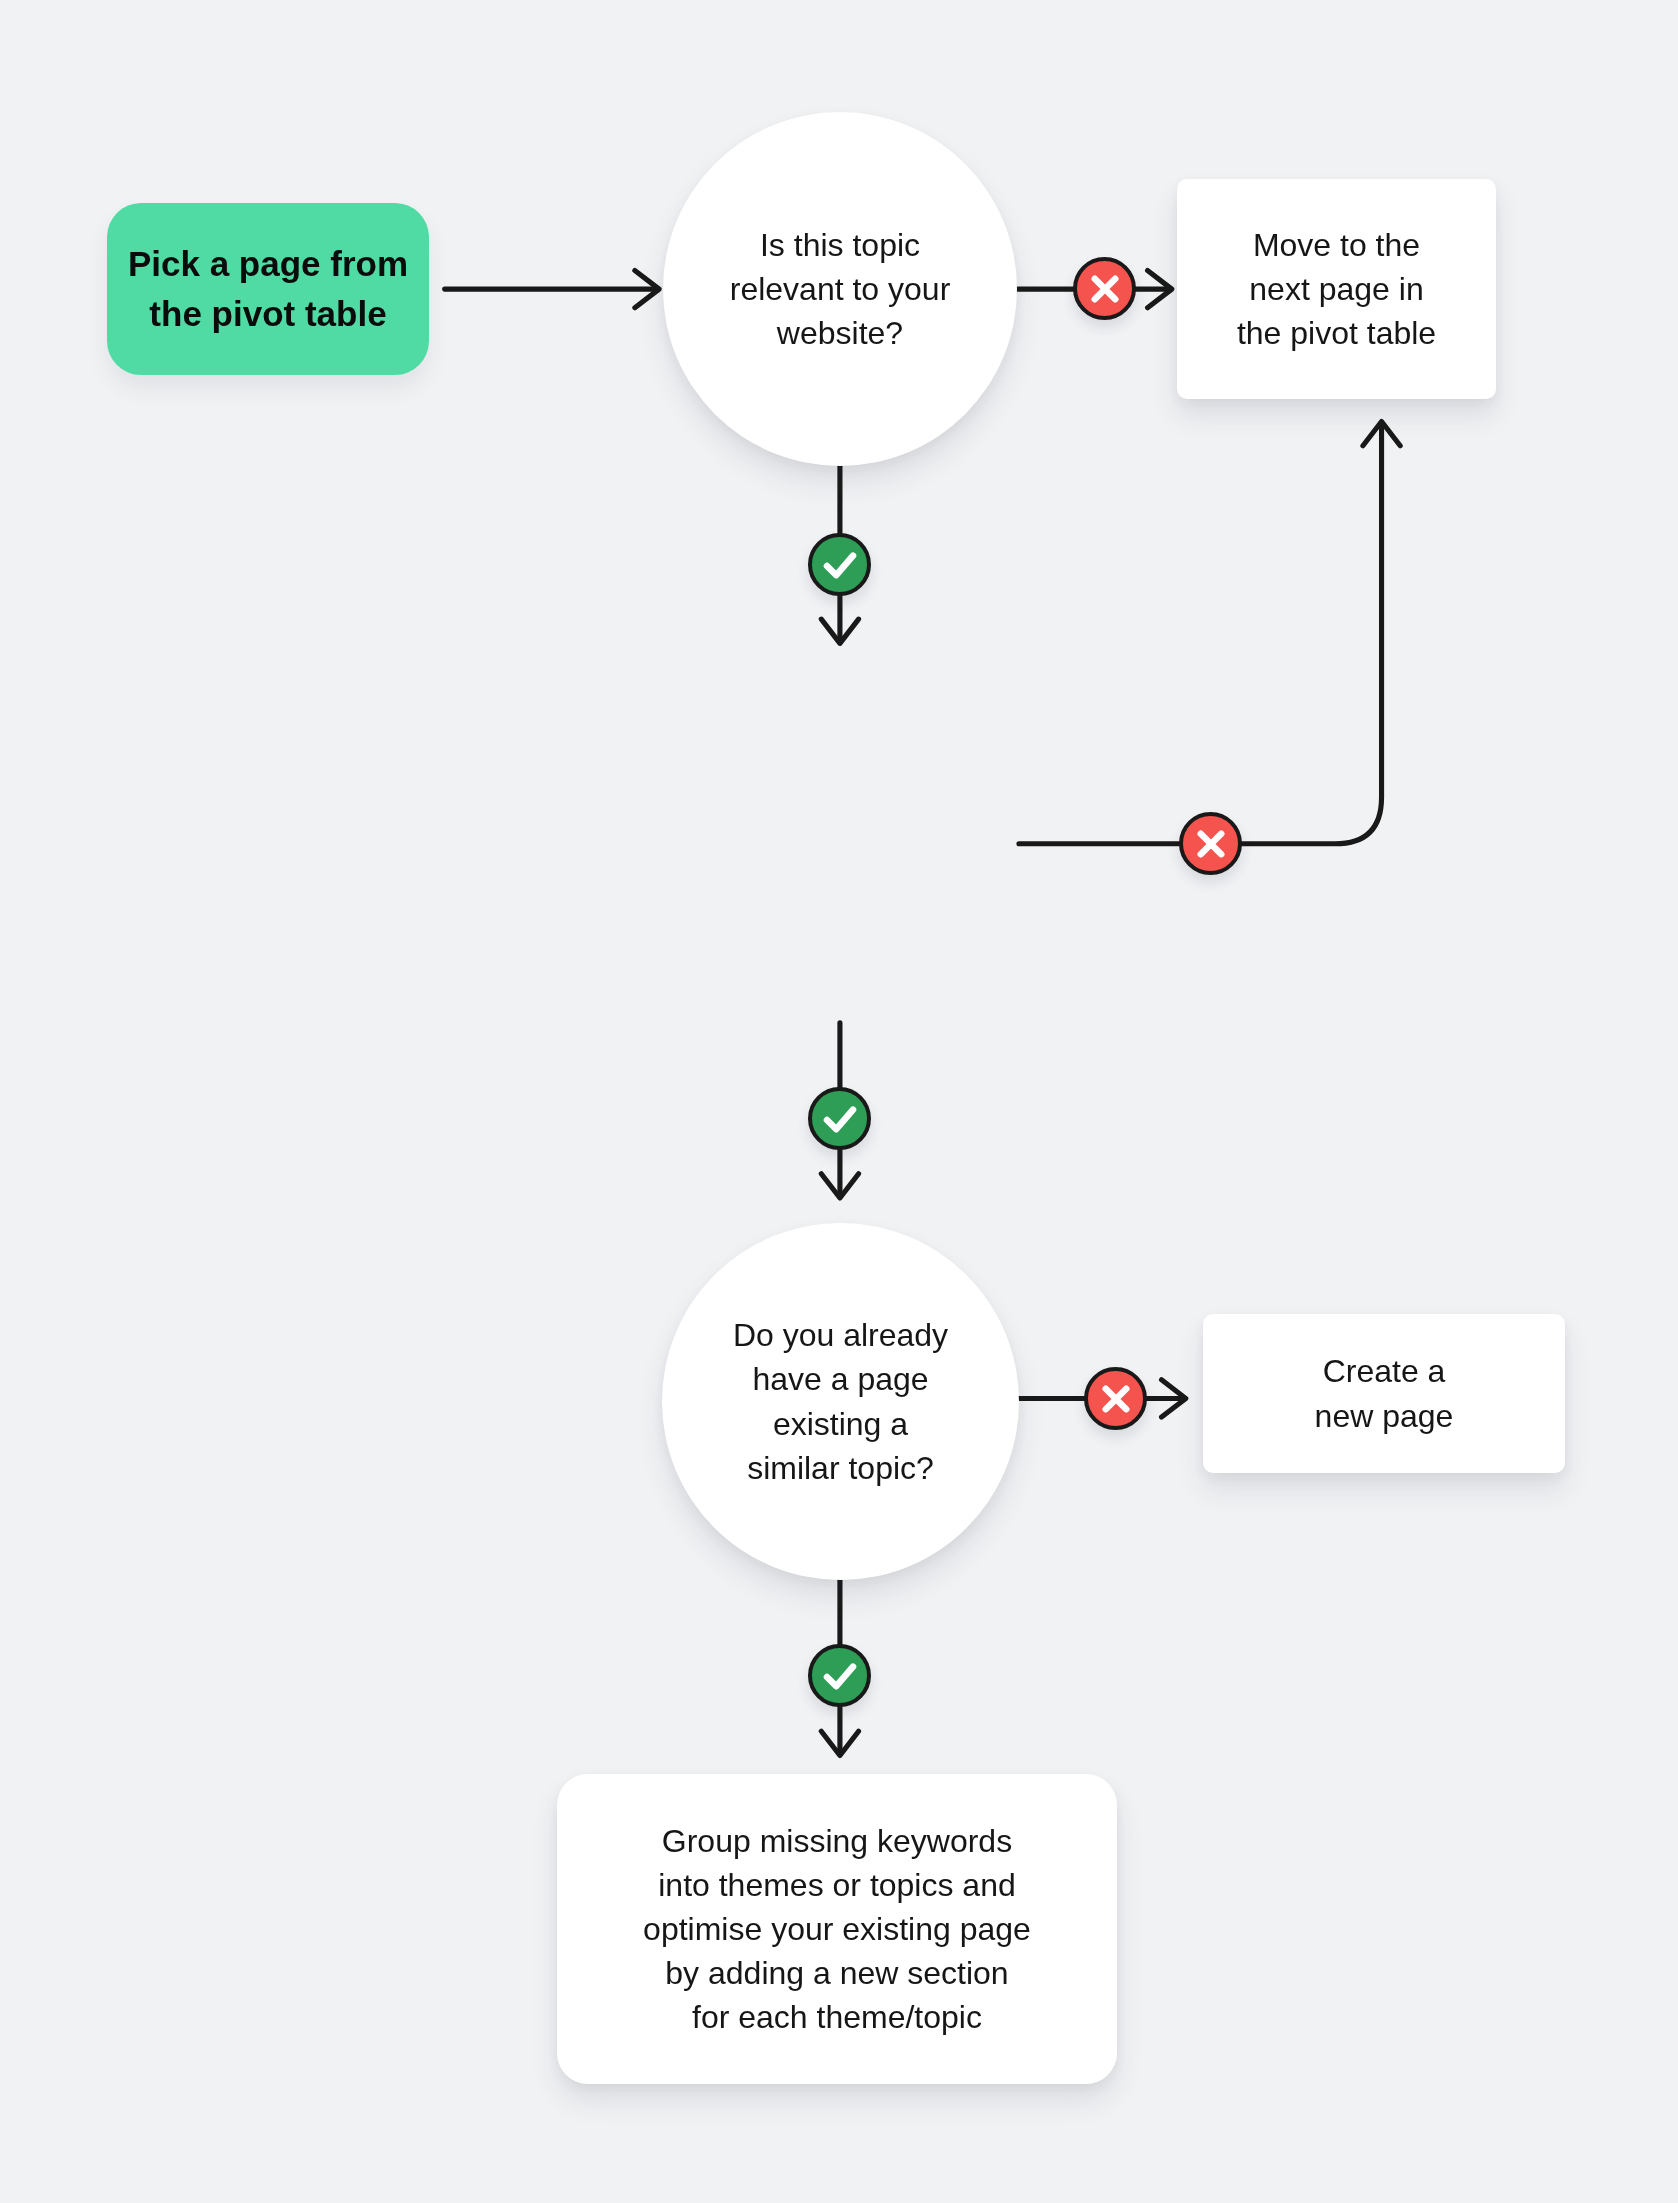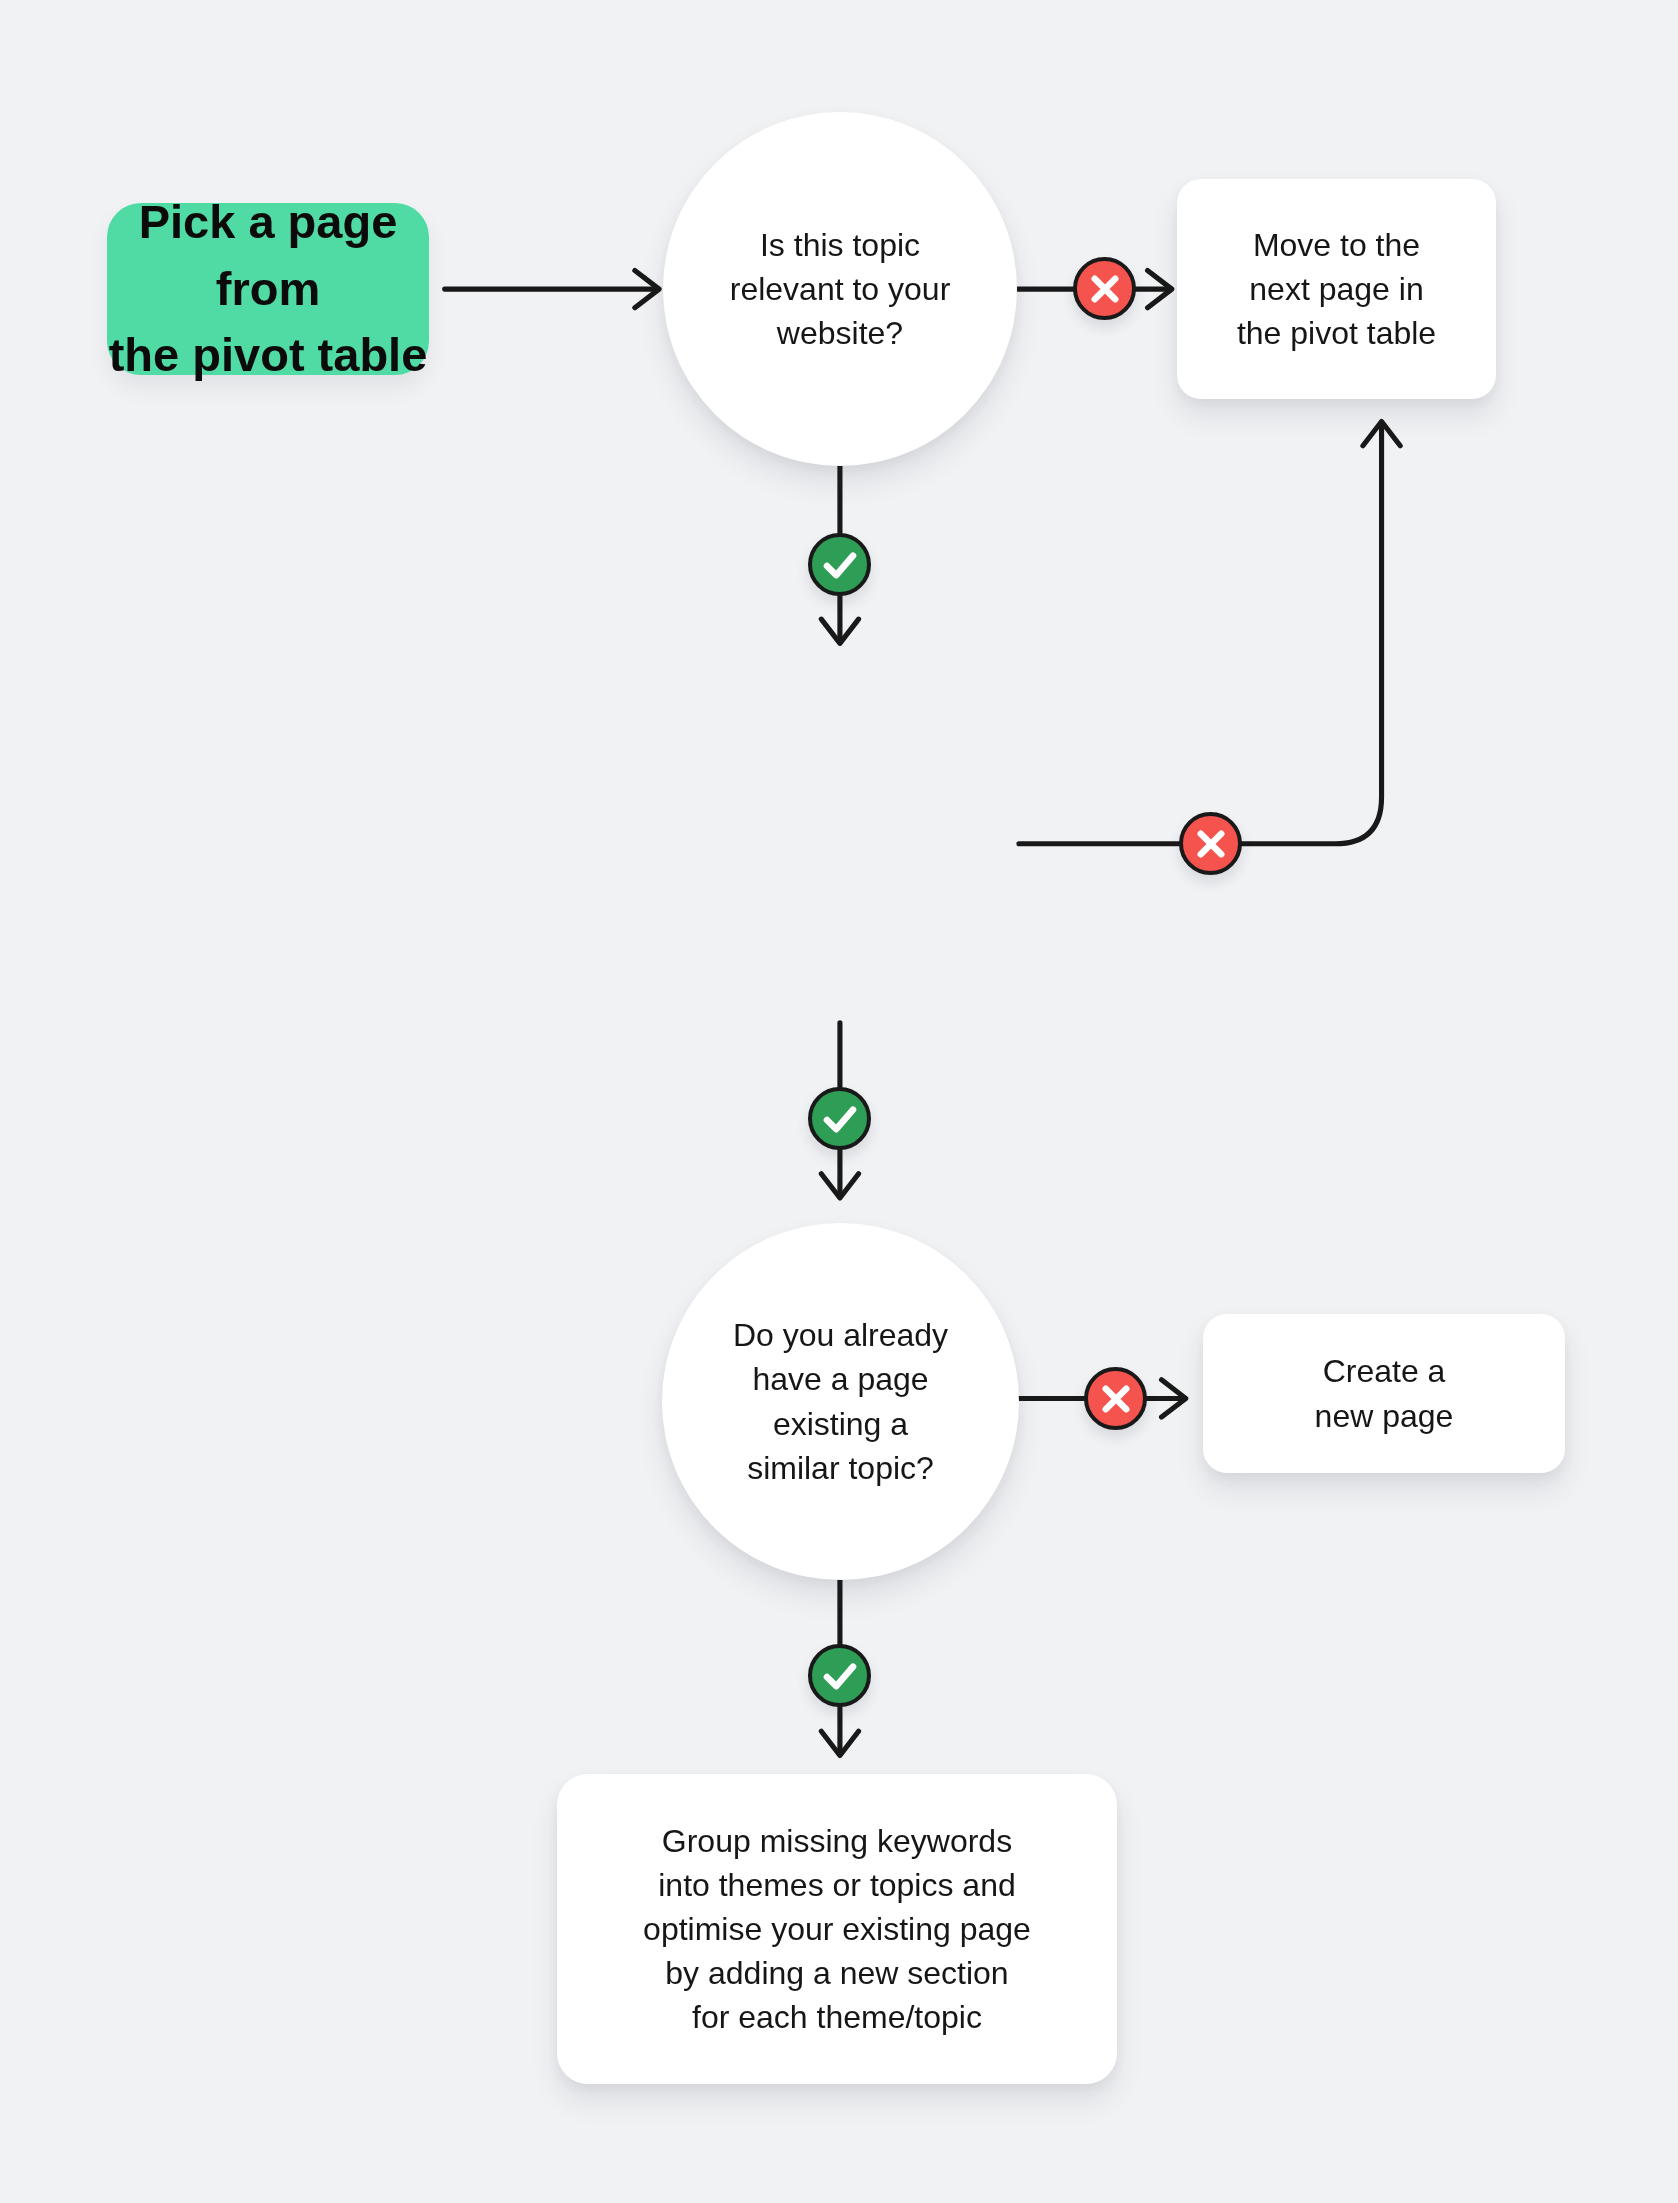--- a/index.html
+++ b/index.html
@@ -14,25 +14,25 @@
   .wire{fill:none;stroke:var(--line,#191919);stroke-width:5.5;stroke-linecap:round;stroke-linejoin:round}
   .node{
     position:absolute;z-index:2;
     background:var(--node-fill,#FFFFFF);
     display:flex;align-items:center;justify-content:center;
     text-align:center;font-size:32px;line-height:1.38;
     box-shadow:0 17px 28px rgba(35,45,65,.10),0 4.7px 11.2px rgba(35,45,65,.05);
   }
   .node span{white-space:pre-line}
   .circle{border-radius:50%}
-  .rbox{border-radius:24px}
+  .rbox{border-radius:10px}
   .bigbox{border-radius:31px}
   .start{
     background:var(--start-fill,#50DBA4);
-    font-weight:bold;font-size:47px;line-height:1.42;
+    font-weight:bold;font-size:35px;line-height:1.42;
     border-radius:34px;color:#0B0B0B;
     box-shadow:0 13px 22.4px rgba(35,45,65,.08);
   }
   .badge{
     position:absolute;z-index:3;width:63px;height:63px;border-radius:50%;
     border:4.7px solid var(--line,#191919);box-sizing:border-box;
     display:flex;align-items:center;justify-content:center;
     box-shadow:0 7.5px 13px rgba(35,45,65,.12);
   }
   .badge.yes{background:var(--yes-fill,#2E9E57)}

